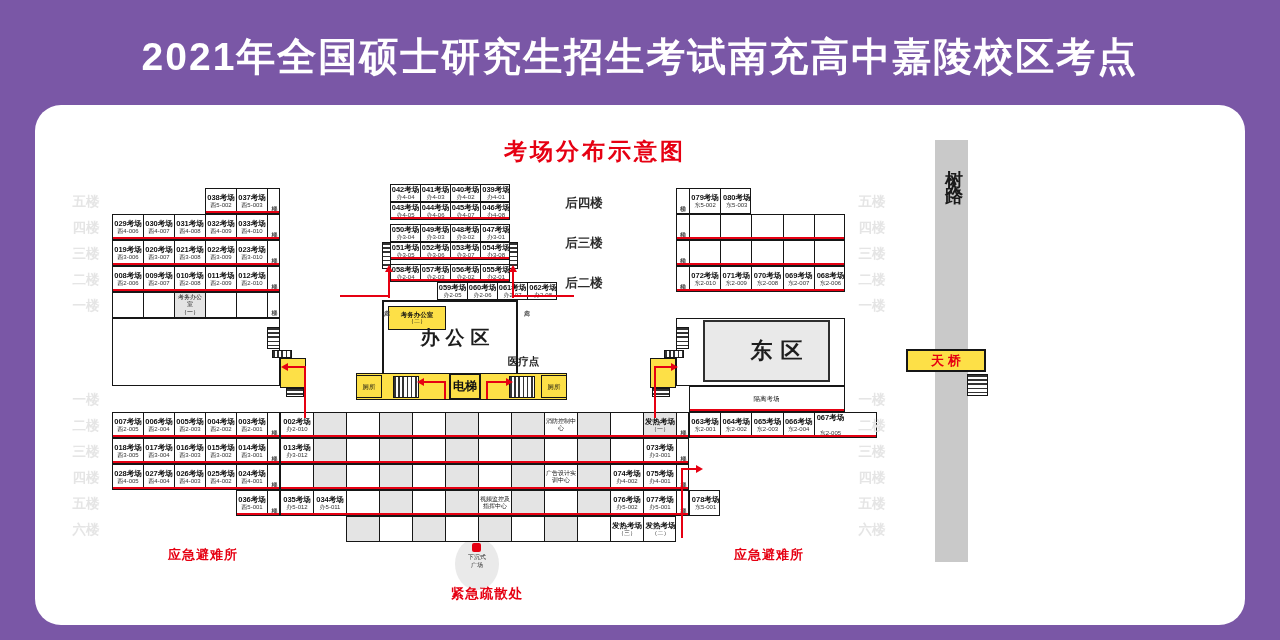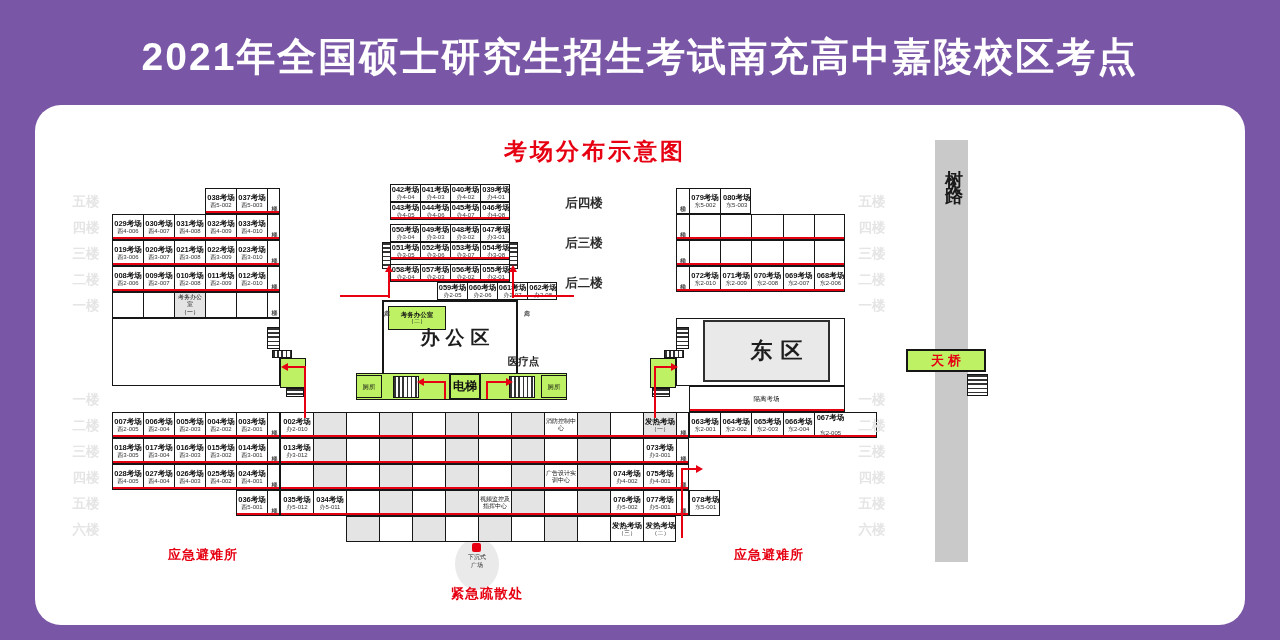--- a/index.html
+++ b/index.html
@@ -22,21 +22,21 @@
   .stairc{writing-mode:vertical-rl;font-size:6px;color:#444;line-height:1;}
   .redline{position:absolute;left:0;right:0;bottom:0;height:2px;background:#E60012;}
   .outline{position:absolute;border:1.4px solid #161616;box-sizing:border-box;background:transparent;}
   .areabox{position:absolute;background:#e9e9e9;border:2px solid #2e2e2e;box-sizing:border-box;
            display:flex;align-items:center;justify-content:center;}
   .arealabel{font-size:22px;font-weight:bold;letter-spacing:8px;color:#1d1d1d;text-indent:8px;}
   .flabel{position:absolute;width:40px;text-align:center;font-size:13.5px;font-weight:600;color:#e5e5e5;}
   .rearlabel{position:absolute;width:56px;text-align:center;font-size:12.5px;font-weight:600;color:#2b2b2b;}
   .hatchH{background:repeating-linear-gradient(180deg,#333 0 1.6px,#fff 1.6px 4.2px);border:1.2px solid #161616;box-sizing:border-box;position:absolute;}
   .hatchV{background:repeating-linear-gradient(90deg,#333 0 1.6px,#fff 1.6px 4.2px);border:1.2px solid #161616;box-sizing:border-box;position:absolute;}
-  .box{position:absolute;border:1.4px solid #161616;box-sizing:border-box;background:#bef264;
+  .box{position:absolute;border:1.4px solid #161616;box-sizing:border-box;background:#fde047;
        display:flex;align-items:center;justify-content:center;text-align:center;}
   .vtext{position:absolute;writing-mode:vertical-rl;font-size:6px;color:#444;line-height:1;}
   .redtxt{position:absolute;color:#E60012;font-weight:bold;}
 </style>
 </head>
 <body>
 
 <div class="card"></div>
 <div class="title">2021年全国硕士研究生招生考试南充高中嘉陵校区考点</div>
 <div class="maptitle">考场分布示意图</div>

